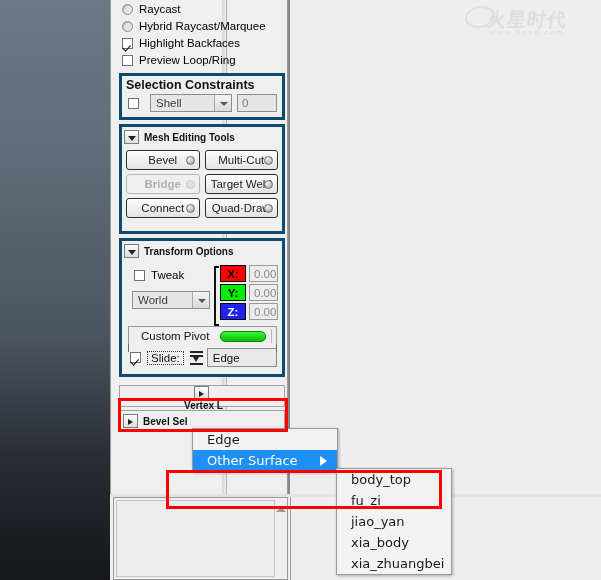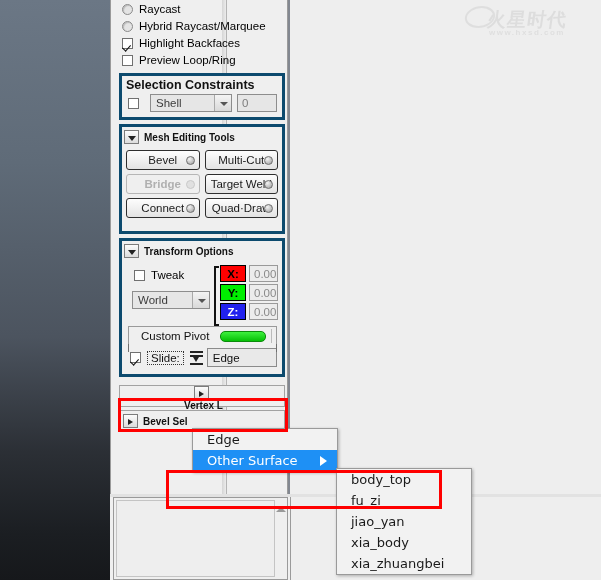--- a/index.html
+++ b/index.html
@@ -446,21 +446,21 @@
   <div class="menu" style="left:192px; top:428px; width:146px;">
     <div class="menu-item">
       <span>Edge</span>
     </div>
     <div class="menu-item sel">
       <span>Other Surface</span>
       <span class="sub-arrow"></span>
     </div>
   </div>
 
-  <div class="menu" style="left:336px; top:468px; width:136px;">
+  <div class="menu" style="left:336px; top:468px; width:116px;">
     <div class="menu-item">
       <span>body_top</span>
     </div>
     <div class="menu-item">
       <span>fu_zi</span>
     </div>
     <div class="menu-item">
       <span>jiao_yan</span>
     </div>
     <div class="menu-item">

